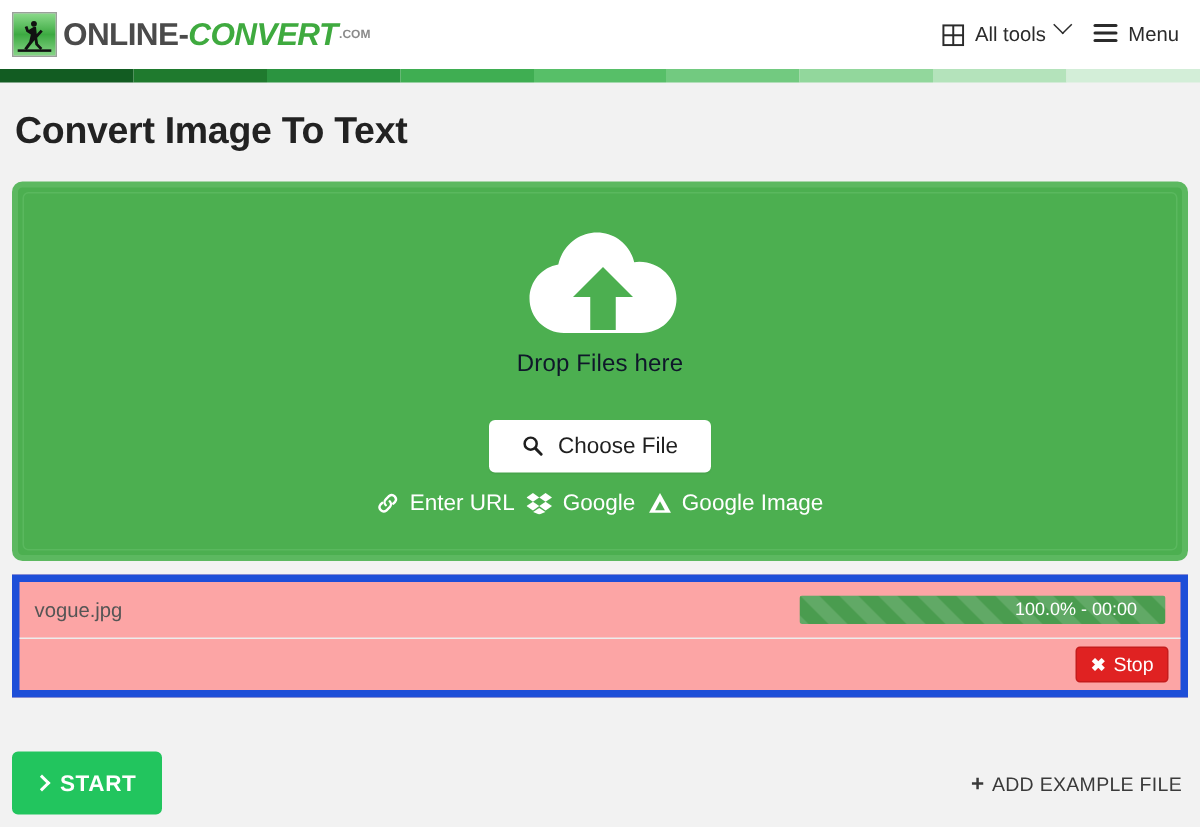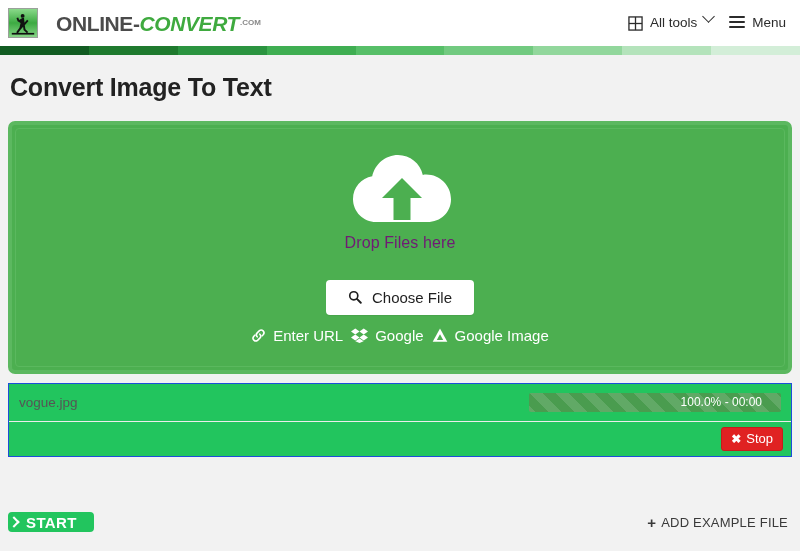--- a/index.html
+++ b/index.html
@@ -23,21 +23,21 @@
     background: #ffffff;
     display: flex;
     align-items: center;
     justify-content: space-between;
     padding: 0 14px 0 8px;
   }
 
   .brand {
     display: flex;
     align-items: center;
-    gap: 18px;
+    gap: 4px;
     text-align: center;
   }
 
   .brand-mark {
     width: 30px;
     height: 30px;
     border: 1px solid #9aa09a;
     background: linear-gradient(180deg, #7fd07f 0%, #3faa3f 55%, #7ad07a 100%);
     position: relative;
     flex: none;
@@ -148,21 +148,21 @@
     position: absolute;
     inset: 3px;
     border: 1px solid #5ab85e;
     border-radius: 4px;
     pointer-events: none;
   }
 
   .cloud-icon { width: 108px; height: 78px; display: block; }
 
   .drop-text {
-    color: #701a75;
+    color: #0f172a;
     font-size: 16px;
     margin-top: 6px;
     letter-spacing: .1px;
   }
 
   .choose-file-btn {
     margin-top: 28px;
     background: #ffffff;
     border: none;
     border-radius: 4px;
@@ -194,22 +194,22 @@
     align-items: center;
     gap: 7px;
     cursor: pointer;
     text-decoration: none;
   }
   .source-link svg { display: block; }
 
   
   .file-panel {
     margin: 9px 8px 0 8px;
-    background: #22c55e;
-    border: 1px solid #1d4ed8;
+    background: #fca5a5;
+    border: 5px solid #1d4ed8;
   }
   .file-row {
     height: 38px;
     display: flex;
     align-items: center;
     padding: 0 10px;
     gap: 10px;
     border-bottom: 1px solid #ececec;
   }
   .file-name {
@@ -287,22 +287,22 @@
   }
   .start-btn {
     background: #22c55e;
     border: 2px solid #22c55e;
     border-radius: 4px;
     color: #ffffff;
     font-family: "Liberation Sans", sans-serif;
     font-size: 15px;
     font-weight: bold;
     letter-spacing: .4px;
-    height: 20px;
-    padding: 0 15px 0 0;
+    height: 42px;
+    padding: 0 15px 0 14px;
     display: inline-flex;
     align-items: center;
     gap: 7px;
     cursor: pointer;
   }
   .start-chev {
     width: 8px; height: 8px;
     border-right: 2.4px solid #fff;
     border-top: 2.4px solid #fff;
     transform: rotate(45deg);

